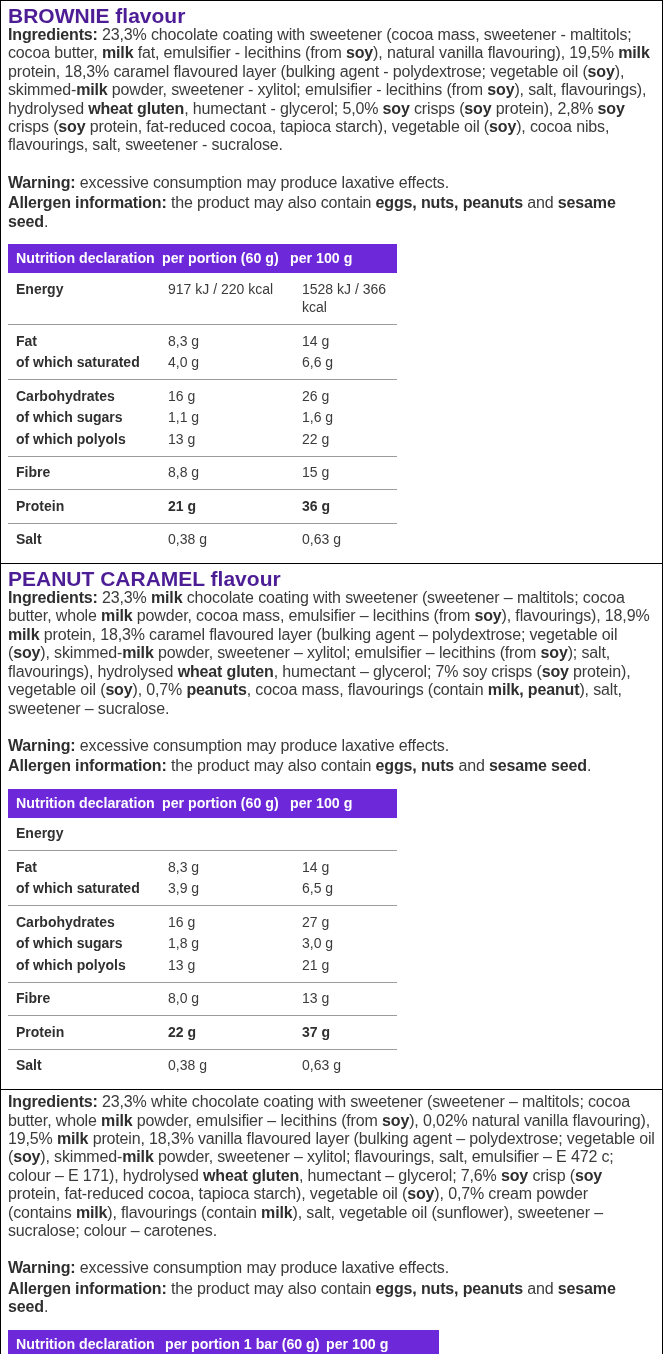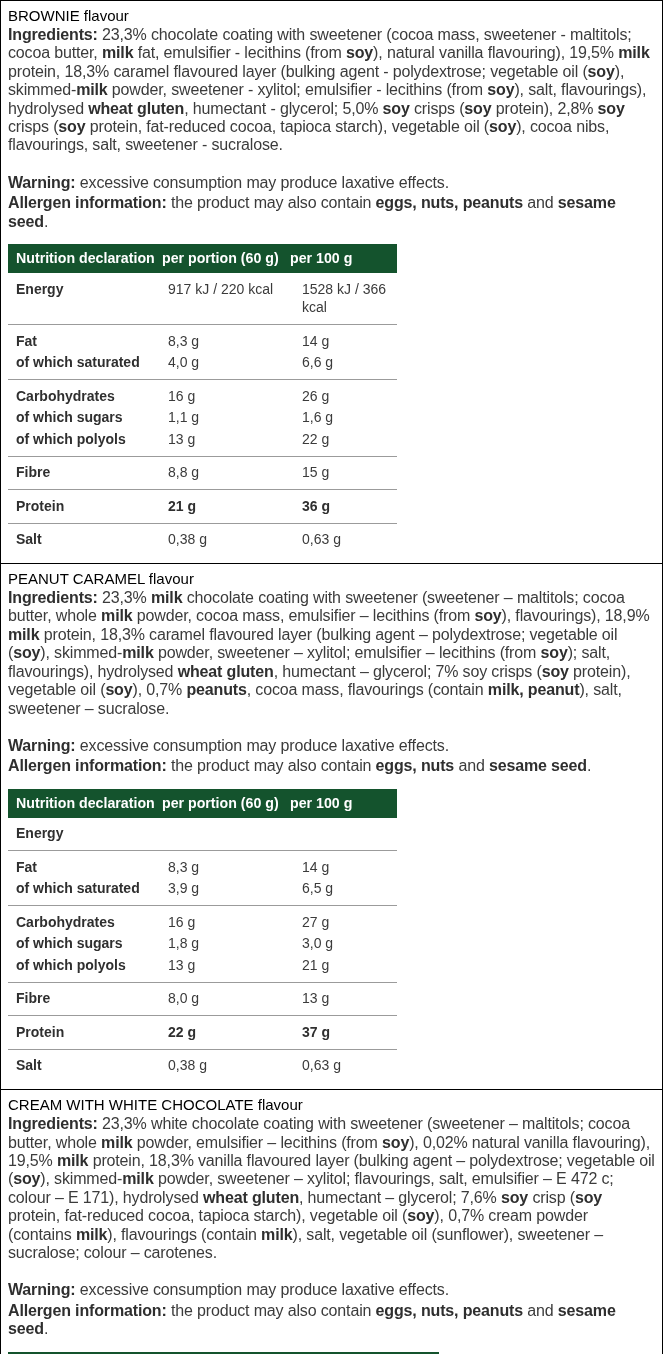--- a/index.html
+++ b/index.html
@@ -13,24 +13,24 @@
   .page { width: 663px; }
 
   section.flavour {
     border: 1px solid #000000;
     padding: 3px 7px 2px 7px;
     background: #ffffff;
   }
   section.flavour + section.flavour { margin-top: -1px; }
 
   h2.flavour-title {
-    font-size: 15px;
+    font-size: 21px;
     line-height: 19px;
-    font-weight: 400;
-    color: #000000;
+    font-weight: 700;
+    color: #4c1d95;
     margin: 2px 0 1px 0;
   }
 
   p.rich {
     font-size: 16px;
     line-height: 18.4px;
     letter-spacing: -0.15px;
     margin: 0;
   }
   p.ingredients { margin-bottom: 19px; }
@@ -46,21 +46,21 @@
     font-size: 14px;
   }
   .ntable.wide {
     width: 431px;
     --c1: 149px;
     --c2: 161px;
   }
   .thead {
     display: grid;
     grid-template-columns: var(--c1) var(--c2) 1fr;
-    background: #14532d;
+    background: #6d28d9;
     color: #ffffff;
     font-weight: 700;
     padding: 6px 0 6px 8px;
     font-size: 14.2px;
     line-height: 17px;
   }
   .tbody .group { padding: 5px 0 6px 0; }
   .tbody .group + .group { border-top: 1px solid #9b9b9b; }
   .row {
     display: grid;
@@ -215,21 +215,20 @@
               <span class="c1">Salt</span>
               <span class="c2">0,38 g</span>
               <span class="c3">0,63 g</span>
             </div>
           </div>
         </div>
     </div>
   </section>
 
   <section class="flavour">
-    <h2 class="flavour-title">CREAM WITH WHITE CHOCOLATE flavour</h2>
     <p class="rich ingredients"><b>Ingredients:</b> 23,3% white chocolate coating with sweetener (sweetener – maltitols; cocoa butter, whole <b>milk</b> powder, emulsifier – lecithins (from <b>soy</b>), 0,02% natural vanilla flavouring), 19,5% <b>milk</b> protein, 18,3% vanilla flavoured layer (bulking agent – polydextrose; vegetable oil (<b>soy</b>), skimmed-<b>milk</b> powder, sweetener – xylitol; flavourings, salt, emulsifier – E 472 c; colour – E 171), hydrolysed <b>wheat gluten</b>, humectant – glycerol; 7,6% <b>soy</b> crisp (<b>soy</b> protein, fat-reduced cocoa, tapioca starch), vegetable oil (<b>soy</b>), 0,7% cream powder (contains <b>milk</b>), flavourings (contain <b>milk</b>), salt, vegetable oil (sunflower), sweetener – sucralose; colour – carotenes.</p>
     <p class="rich warning"><b>Warning:</b> excessive consumption may produce laxative effects.</p>
     <p class="rich allergen"><b>Allergen information:</b> the product may also contain <b>eggs, nuts, peanuts</b> and <b>sesame seed</b>.</p>
     <div class="ntable wide">
       <div class="thead">
         <span class="c1">Nutrition declaration</span>
         <span class="c2">per portion 1 bar (60 g)</span>
         <span class="c3">per 100 g</span>
       </div>
       <div class="tbody">

